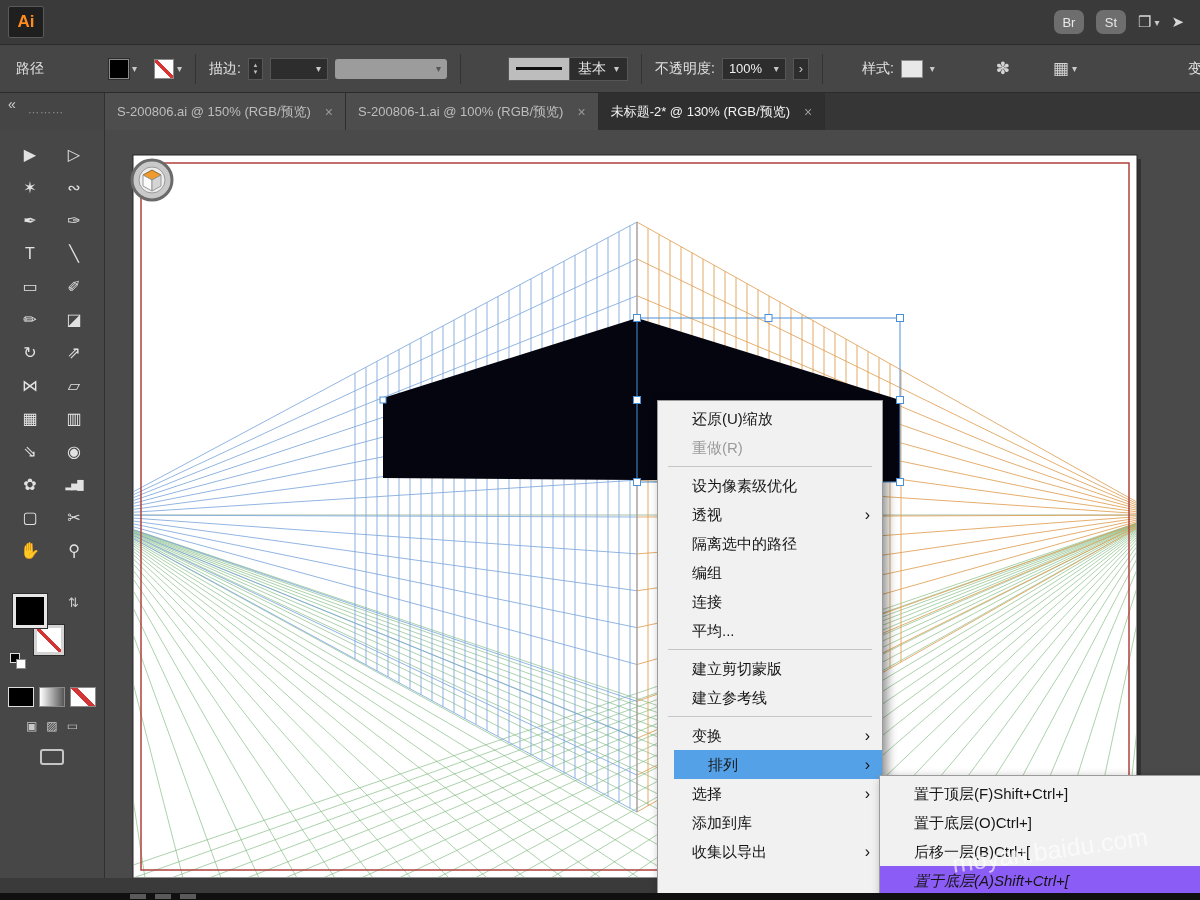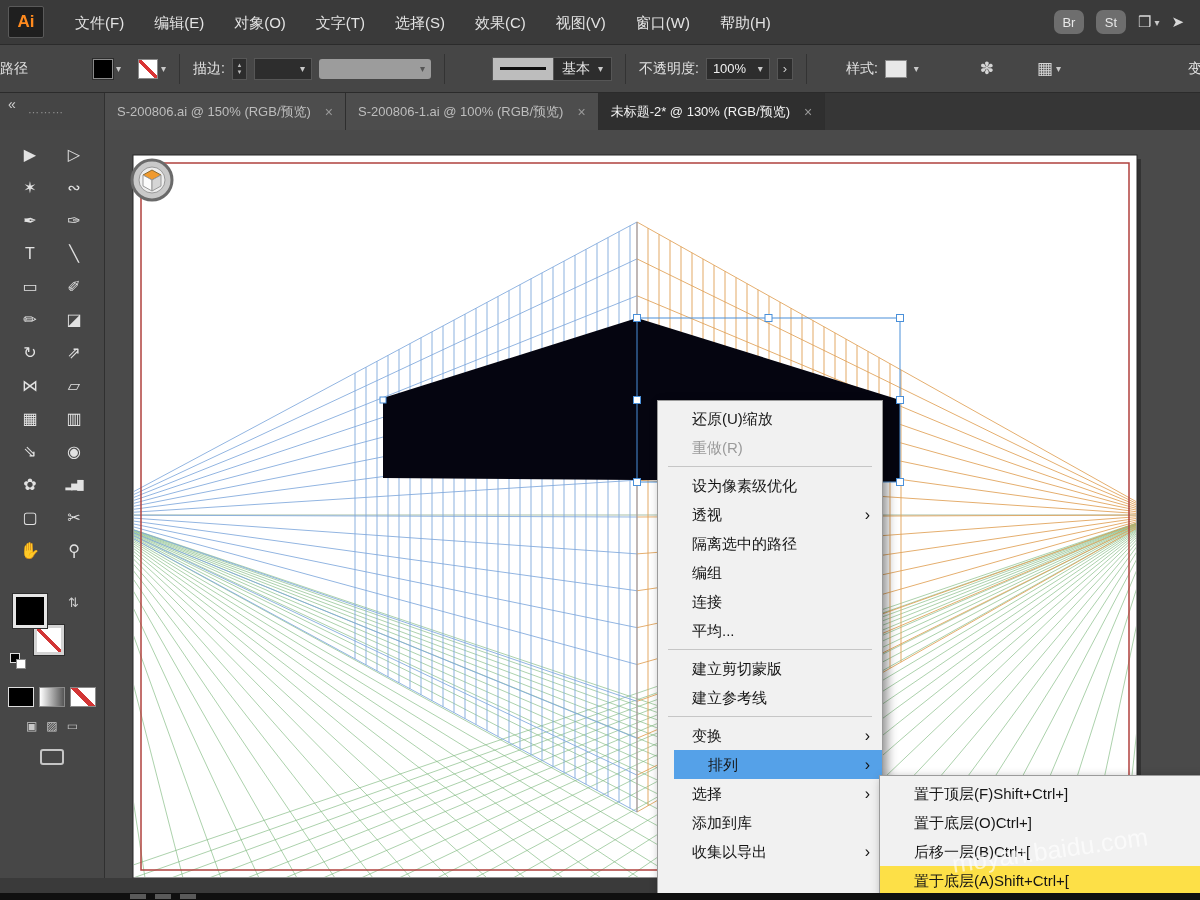--- a/index.html
+++ b/index.html
@@ -13,21 +13,21 @@
   .logo{width:36px;height:32px;background:#1f1f1f;color:#ff8a1e;font-weight:bold;font-size:17px;
     display:flex;align-items:center;justify-content:center;border:1px solid #5a5a5a;border-radius:2px;margin-right:16px}
   .menu-item{padding:0 15px;font-size:15px;color:#e3e3e3;line-height:45px;white-space:nowrap}
   .menu-right{margin-left:auto;display:flex;align-items:center;gap:12px;padding-right:16px}
   .mini-btn{min-width:30px;height:24px;background:#6e6e6e;border-radius:7px;color:#e8e8e8;font-size:13px;
     display:flex;align-items:center;justify-content:center;padding:0 5px}
   .ws-icon{color:#d8d8d8;font-size:15px;display:flex;align-items:center;gap:3px}
 
   
   .control-bar{position:absolute;left:0;top:45px;width:1200px;height:48px;background:#464646;
-    border-bottom:1px solid #2b2b2b;display:flex;align-items:center;gap:7px;padding-left:0;
+    border-bottom:1px solid #2b2b2b;display:flex;align-items:center;gap:7px;padding-left:16px;
     color:#e0e0e0;font-size:14px;z-index:5;white-space:nowrap}
   .swatch{width:20px;height:20px;border:1px solid #8a8a8a;display:inline-block}
   .swatch.black{background:#000;box-shadow:0 0 0 1px #2d2d2d}
   .swatch.none{background:linear-gradient(45deg,#fff 42%,#d93434 42%,#d93434 58%,#fff 58%)}
   .swatch.style-swatch{background:#e8e8e8;width:22px;height:18px}
   .caret{color:#c9c9c9;font-size:10px}
   .vdiv{width:1px;height:30px;background:#333;margin:0 6px;flex:none}
   .field{height:22px;background:#2d2d2d;border:1px solid #565656;color:#eee;font-size:13px;
     display:flex;align-items:center;padding:0 6px;gap:6px;justify-content:space-between}
   .w58{width:58px}.w64{width:64px}
@@ -104,31 +104,20 @@
     gap:9px;padding-left:130px;align-items:center;z-index:12}
   .task-sq{width:16px;height:5px;background:#5a5a5a}
 </style>
 </head>
 <body>
 
 <div id="page">
 
   <div class="menu-bar">
     <div class="logo">Ai</div>
-    <div id="menu-items" style="display:flex">
-        <span class="menu-item">文件(F)</span>
-        <span class="menu-item">编辑(E)</span>
-        <span class="menu-item">对象(O)</span>
-        <span class="menu-item">文字(T)</span>
-        <span class="menu-item">选择(S)</span>
-        <span class="menu-item">效果(C)</span>
-        <span class="menu-item">视图(V)</span>
-        <span class="menu-item">窗口(W)</span>
-        <span class="menu-item">帮助(H)</span>
-      </div>
     <div class="menu-right">
       <span class="mini-btn">Br</span>
       <span class="mini-btn">St</span>
       <span class="ws-icon">
         <span>❒</span>
         <span class="caret">▾</span>
       </span>
       <span class="ws-icon">➤</span>
     </div>
   </div>
@@ -509,21 +498,21 @@
         <span>Shift+Ctrl+]</span>
       </div>
       <div class="ctx-item sub-item">
         <span>置于底层(O)</span>
         <span>Ctrl+]</span>
       </div>
       <div class="ctx-item sub-item">
         <span>后移一层(B)</span>
         <span>Ctrl+[</span>
       </div>
-      <div class="ctx-item sub-item" style="background: #fde047;">
+      <div class="ctx-item sub-item" style="background: #8b5cf6; font-style: italic;">
         <span>置于底层(A)</span>
         <span>Shift+Ctrl+[</span>
       </div>
     </div>
 
   <div class="watermark">moyan.baidu.com</div>
 
   <div class="bottom-strip"></div>
   <div class="taskbar">
     <span class="task-sq"></span>

